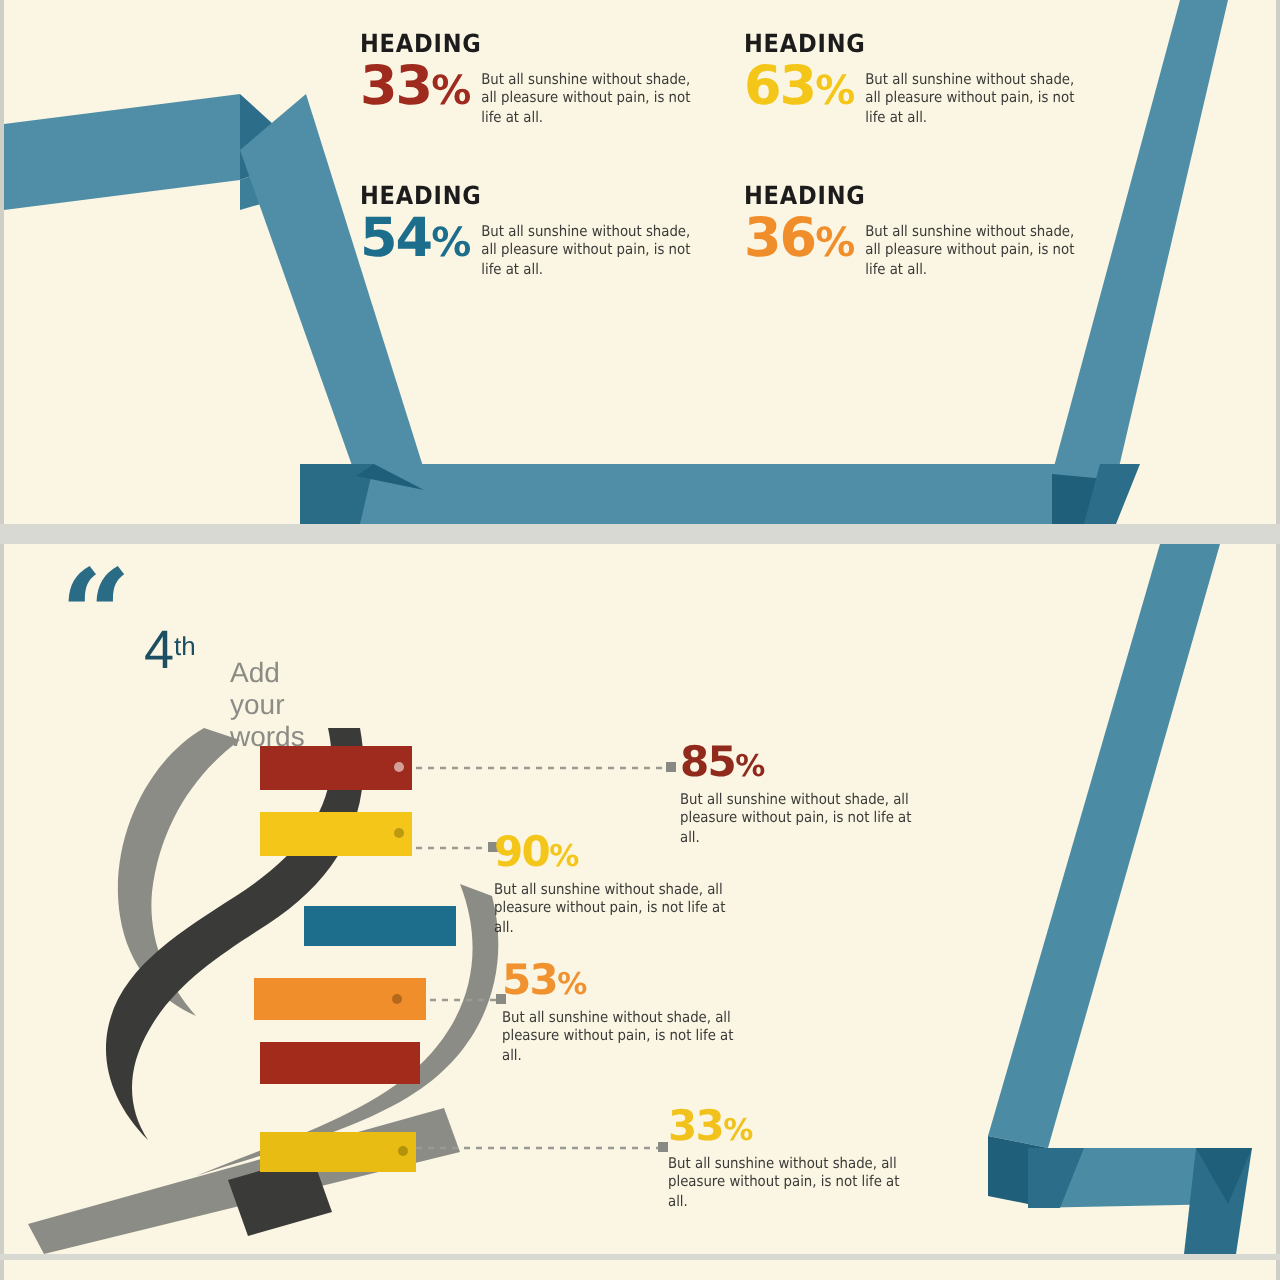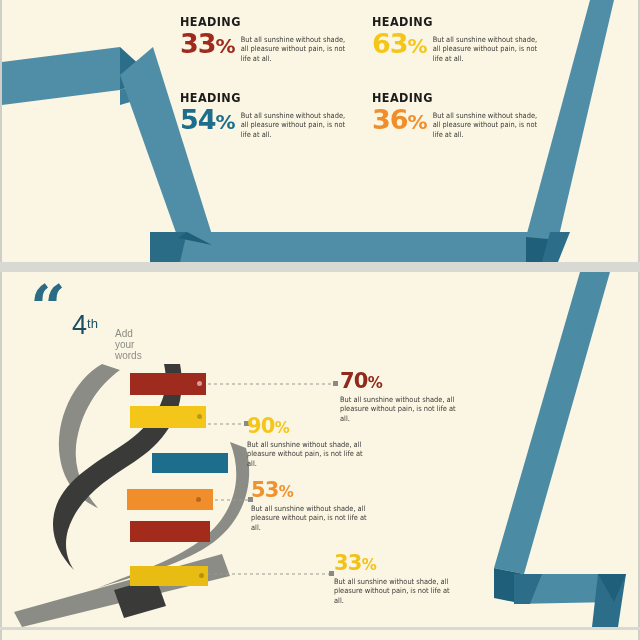--- a/index.html
+++ b/index.html
@@ -65,21 +65,21 @@
   #ordinal {
     position: absolute; left: 42px; top: 22px;
     color: #1c4f63;
     font-family: "Liberation Sans", sans-serif;
     font-weight: 400;
   }
   #ordinal .big { font-size: 27px; }
   #ordinal .sup { font-size: 13px; vertical-align: super; }
   #subtitle {
     position: absolute; left: 85px; top: 40px;
-    font-size: 10px; color: #8c8c86;
+    font-size: 14px; color: #8c8c86;
     font-family: "Liberation Sans", sans-serif;
   }
 
   
   .bar { position: absolute; }
   .bar-dot {
     position: absolute; width: 5px; height: 5px; border-radius: 50%;
     background: rgba(255,255,255,0.55);
   }
 
@@ -220,21 +220,21 @@
   <div class="bar" style="left:152px; top:453px; width:76px; height:20px; background:#1c6e8c;"></div>
   <div class="bar" style="left:127px; top:489px; width:86px; height:21px; background:#f18e2c;">
     <span class="bar-dot" style="right:12px; top:8px; background:rgba(90,50,0,0.4);"></span>
   </div>
   <div class="bar" style="left:130px; top:521px; width:80px; height:21px; background:#a32b1c;"></div>
   <div class="bar" style="left:130px; top:566px; width:78px; height:20px; background:#e8bc12;">
     <span class="bar-dot" style="right:4px; top:7px; background:rgba(80,70,0,0.35);"></span>
   </div>
 
   <div class="callout" style="left:340px; top:371px;">
-    <div class="callout-num" style="color:#8f2a1c"><span>70</span><span class="pct">%</span></div>
+    <div class="callout-num" style="color:#8f2a1c"><span>85</span><span class="pct">%</span></div>
     <div class="callout-body">But all sunshine without shade, all pleasure without pain, is not life at all.</div>
   </div>
   <div class="callout" style="left:247px; top:416px;">
     <div class="callout-num" style="color:#f5c61a"><span>90</span><span class="pct">%</span></div>
     <div class="callout-body">But all sunshine without shade, all pleasure without pain, is not life at all.</div>
   </div>
   <div class="callout" style="left:251px; top:480px;">
     <div class="callout-num" style="color:#f0922f"><span>53</span><span class="pct">%</span></div>
     <div class="callout-body">But all sunshine without shade, all pleasure without pain, is not life at all.</div>
   </div>

